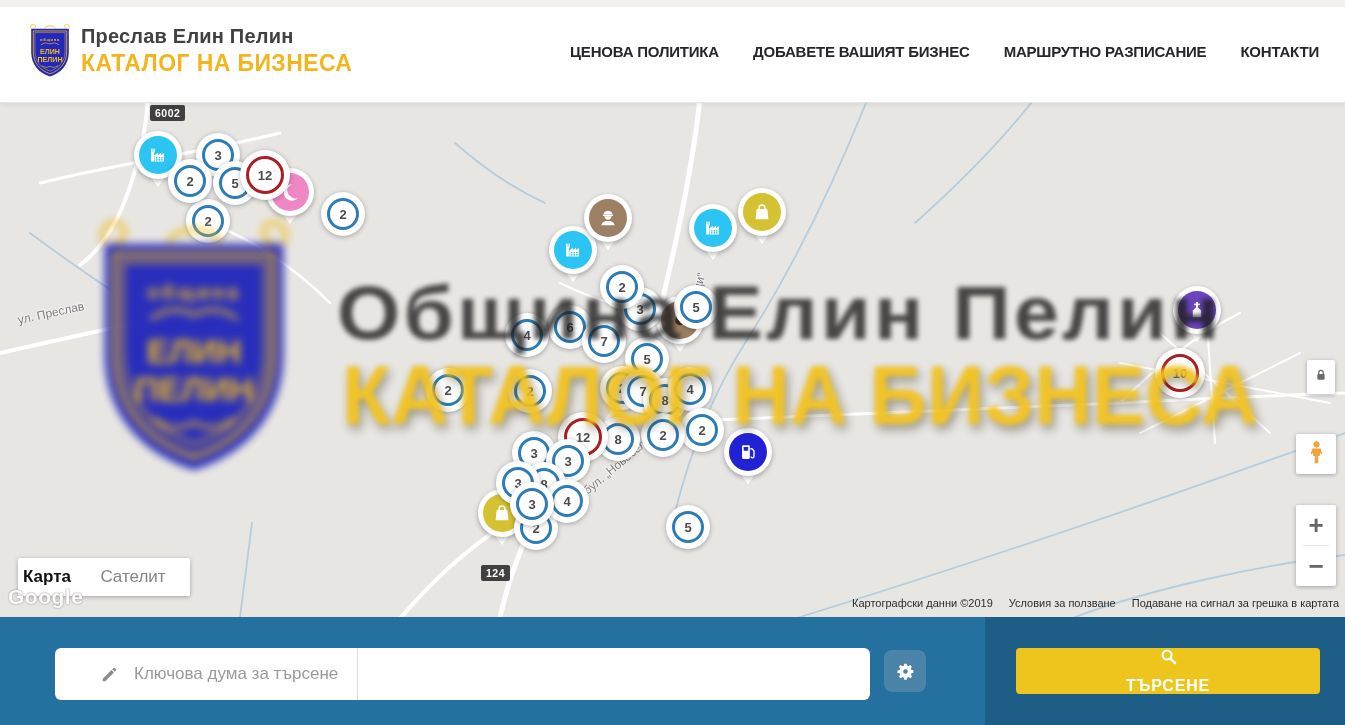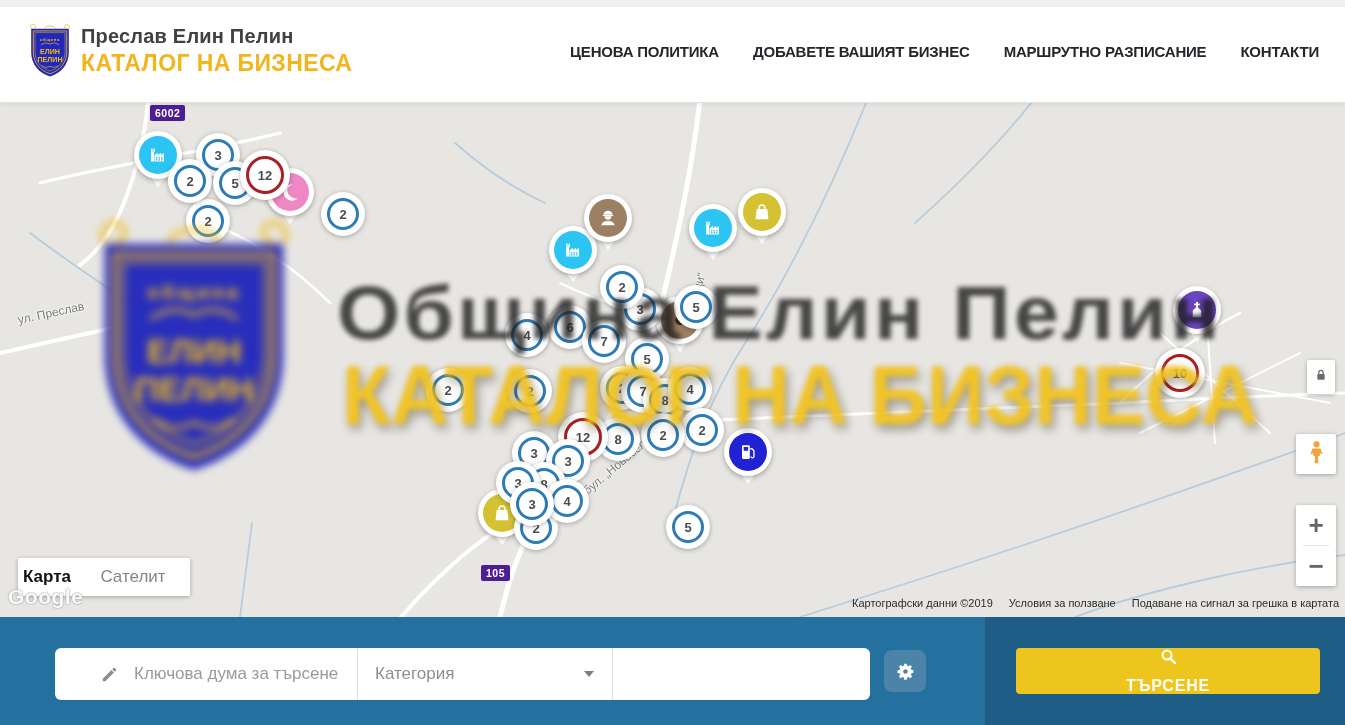--- a/index.html
+++ b/index.html
@@ -16,21 +16,21 @@
   .brand-title { font-size:20px; font-weight:bold; color:#414042; letter-spacing:.2px; }
   .brand-sub { font-size:23px; font-weight:bold; color:#f2b51e; letter-spacing:.4px; margin-top:2px; }
   nav { display:flex; align-items:flex-start; gap:34px; padding-right:26px; }
   nav a { font-size:15px; font-weight:bold; color:#26252b; text-decoration:none; letter-spacing:-.2px; cursor:pointer; }
 
   
   #map { position:absolute; left:0; top:103px; width:1345px; height:514px; background:#e8e6e3; overflow:hidden; cursor:grab; }
   #roads { position:absolute; left:0; top:0; z-index:0; }
   .street-label { position:absolute; font-size:12px; color:#7c7c7c; white-space:nowrap; z-index:2;
                   text-shadow:0 0 2px #fff,0 0 2px #fff,0 0 3px #fff; transform-origin:0 50%; }
-  .road-shield { position:absolute; background:#4c1d95; color:#fff; font-size:10.5px; font-weight:bold;
+  .road-shield { position:absolute; background:#404040; color:#fff; font-size:10.5px; font-weight:bold;
                  padding:2px 5px; border-radius:2px; z-index:3; letter-spacing:.5px; }
 
   
   .pin { position:absolute; width:48px; height:48px; cursor:pointer; }
   .pin-disc { position:absolute; inset:0; background:#fff; border-radius:50%;
               box-shadow:0 2px 5px rgba(0,0,0,.3); display:flex; align-items:center; justify-content:center; }
   .pin-inner { width:38px; height:38px; border-radius:50%; background:currentColor;
                display:flex; align-items:center; justify-content:center; }
   .pin-tail { position:absolute; left:50%; bottom:-8px; transform:translateX(-50%);
               width:16px; height:11px; background:#fff;
@@ -159,21 +159,21 @@
         <path d="M30,130 C70,160 100,180 130,200"></path>
         <path d="M1035,-5 C1000,40 960,80 915,120"></path>
       </g>
     </svg>
 
     <div id="mapObjects">
         <div class="street-label" style="left: 18px; top: 210px; transform: rotate(-12deg);">ул. Преслав</div>
         <div class="street-label" style="left: 585px; top: 382px; transform: rotate(-40deg);">бул. „Новосел</div>
         <div class="street-label" style="left: 697px; top: 180px; transform: rotate(-75deg);">ци“</div>
         <div class="road-shield" style="left: 150px; top: 2px;">6002</div>
-        <div class="road-shield" style="left: 481px; top: 462px;">105</div>
+        <div class="road-shield" style="left: 481px; top: 462px;">124</div>
         <div class="pin" style="left: 266px; top: 65px; color: rgb(239, 135, 196); z-index: 10;">
           <div class="pin-tail"></div>
           <div class="pin-disc">
             <div class="pin-inner">
               <svg viewBox="0 0 24 24" width="22" height="22">
                 <path fill="#fff" d="M14.5 3.5a9 9 0 1 0 6 15.4A9.7 9.7 0 0 1 9 9a9.6 9.6 0 0 1 5.5-5.5z"></path>
               </svg>
             </div>
           </div>
         </div>
@@ -527,24 +527,20 @@
     <div class="sb-left">
       <div class="sb-white">
         <div class="sb-field f-keyword">
           <span style="display:flex">
             <svg viewBox="0 0 24 24" width="19" height="19" fill="#8d8d8d">
                 <path d="M3.5 17.3V20.5h3.2L17.6 9.6l-3.2-3.2zM20.2 7a1.1 1.1 0 0 0 0-1.5l-1.7-1.7a1.1 1.1 0 0 0-1.5 0l-1.5 1.5 3.2 3.2z"></path>
               </svg>
           </span>
           <input type="text" placeholder="Ключова дума за търсене" style="">
         </div>
-        <div class="sb-field f-dd f-cat">
-          <span class="dd-label">Категория</span>
-          <span class="caret"></span>
-        </div>
       </div>
       <button class="gear-btn">
         <span style="display:flex">
           <svg viewBox="0 0 24 24" width="21" height="21" fill="#ffffff">
               <path d="M21 13.4v-2.8l-2.4-.5a6.8 6.8 0 0 0-.7-1.6l1.4-2-2-2-2 1.4a6.8 6.8 0 0 0-1.6-.7L13.4 3h-2.8l-.5 2.4a6.8 6.8 0 0 0-1.6.7l-2-1.4-2 2 1.4 2a6.8 6.8 0 0 0-.7 1.6l-2.4.5v2.8l2.4.5c.2.6.4 1.1.7 1.6l-1.4 2 2 2 2-1.4c.5.3 1 .5 1.6.7l.5 2.4h2.8l.5-2.4c.6-.2 1.1-.4 1.6-.7l2 1.4 2-2-1.4-2c.3-.5.5-1 .7-1.6z"></path>
               <circle cx="12" cy="12" r="2.6" fill="#4c84a9"></circle>
             </svg>
         </span>
       </button>
     </div>

